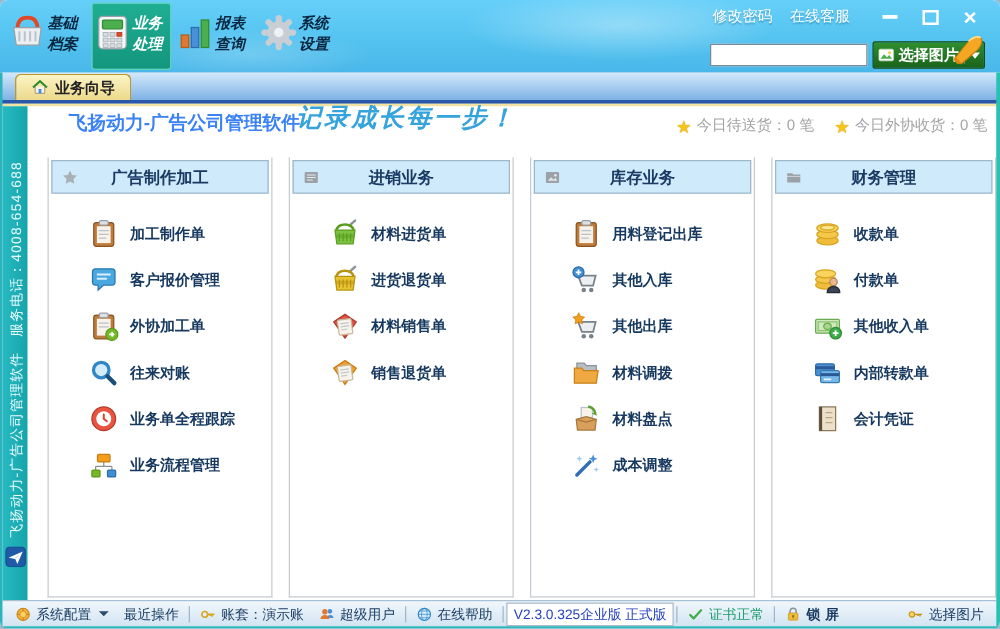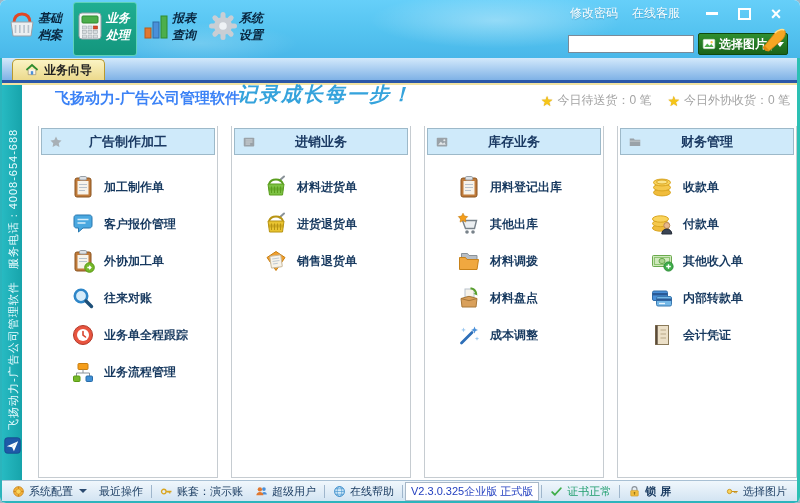--- a/index.html
+++ b/index.html
@@ -330,20 +330,32 @@
                 <path d="M4 9h16l-1.5 11h-13z" fill="#e8c330" stroke="#b89412"></path>
                 <rect x="4.6" y="12.5" width="14.8" height="3" fill="#b89412" opacity=".5"></rect>
                 <path d="M7.5 11.5v6.5M10.5 11.5v6.5M13.5 11.5v6.5M16.5 11.5v6.5" stroke="#b89412"></path>
               </svg>
             </span>
             <span class="item-label">进货退货单</span>
           </div>
           <div class="item">
             <span class="icon" style="width:24px;height:24px">
               <svg viewBox="0 0 24 24">
+                <path d="M3 8.5l9-6 9 6-9 13z" fill="#e05548" stroke="#b23a2e"></path>
+                <g transform="rotate(-8 12 12)">
+                  <rect x="6.5" y="6.5" width="11" height="12" rx="1" fill="#f7f3ea" stroke="#c8b89a"></rect>
+                  <path d="M8.5 9.5h7M8.5 12h7M8.5 14.5h5" stroke="#c0cad2"></path>
+                </g>
+              </svg>
+            </span>
+            <span class="item-label">材料销售单</span>
+          </div>
+          <div class="item">
+            <span class="icon" style="width:24px;height:24px">
+              <svg viewBox="0 0 24 24">
                 <path d="M3 8.5l9-6 9 6-9 13z" fill="#f0a030" stroke="#c87e10"></path>
                 <g transform="rotate(-8 12 12)">
                   <rect x="6.5" y="6.5" width="11" height="12" rx="1" fill="#f7f3ea" stroke="#c8b89a"></rect>
                   <path d="M8.5 9.5h7M8.5 12h7M8.5 14.5h5" stroke="#c0cad2"></path>
                 </g>
               </svg>
             </span>
             <span class="item-label">销售退货单</span>
           </div>
         </div>
@@ -363,20 +375,33 @@
           <div class="item">
             <span class="icon" style="width:24px;height:24px">
               <svg viewBox="0 0 24 24">
                 <rect x="4" y="3" width="16" height="19" rx="2" fill="#c07b3a" stroke="#8a5420"></rect>
                 <rect x="6.5" y="6" width="11" height="13.5" fill="#f7f3ea"></rect>
                 <path d="M8 9.5h8M8 12.5h8M8 15.5h6" stroke="#b8c2cc"></path>
                 <rect x="8.5" y="1.5" width="7" height="3.5" rx="1.2" fill="#dde1e5" stroke="#98a0a8"></rect>
               </svg>
             </span>
             <span class="item-label">用料登记出库</span>
+          </div>
+          <div class="item">
+            <span class="icon" style="width:24px;height:24px">
+              <svg viewBox="0 0 24 24">
+                <path d="M5.5 8.5h14l-2 8h-9z" fill="#eceff1" stroke="#78828a" stroke-width="1.4"></path>
+                <path d="M5.5 8.5l-1-3H2.5" fill="none" stroke="#78828a" stroke-width="1.4"></path>
+                <circle cx="10" cy="20" r="1.8" fill="#78828a"></circle>
+                <circle cx="16" cy="20" r="1.8" fill="#78828a"></circle>
+                <circle cx="5.8" cy="5.8" r="4.4" fill="#3f8fd4" stroke="#2a6ca8"></circle>
+                <path d="M5.8 3.6V8M3.6 5.8H8" stroke="#fff" stroke-width="1.4"></path>
+              </svg>
+            </span>
+            <span class="item-label">其他入库</span>
           </div>
           <div class="item">
             <span class="icon" style="width:24px;height:24px">
               <svg viewBox="0 0 24 24">
                 <path d="M5.5 8.5h14l-2 8h-9z" fill="#eceff1" stroke="#78828a" stroke-width="1.4"></path>
                 <path d="M5.5 8.5l-1-3H2.5" fill="none" stroke="#78828a" stroke-width="1.4"></path>
                 <circle cx="10" cy="20" r="1.8" fill="#78828a"></circle>
                 <circle cx="16" cy="20" r="1.8" fill="#78828a"></circle>
                 <path d="M6 1.2l1.5 2.9 3.2.5-2.3 2.3.5 3.2L6 8.6 3.1 10.1l.5-3.2L1.3 4.6l3.2-.5z" fill="#f59e1b" stroke="#c87e10" stroke-width=".6"></path>
               </svg>

